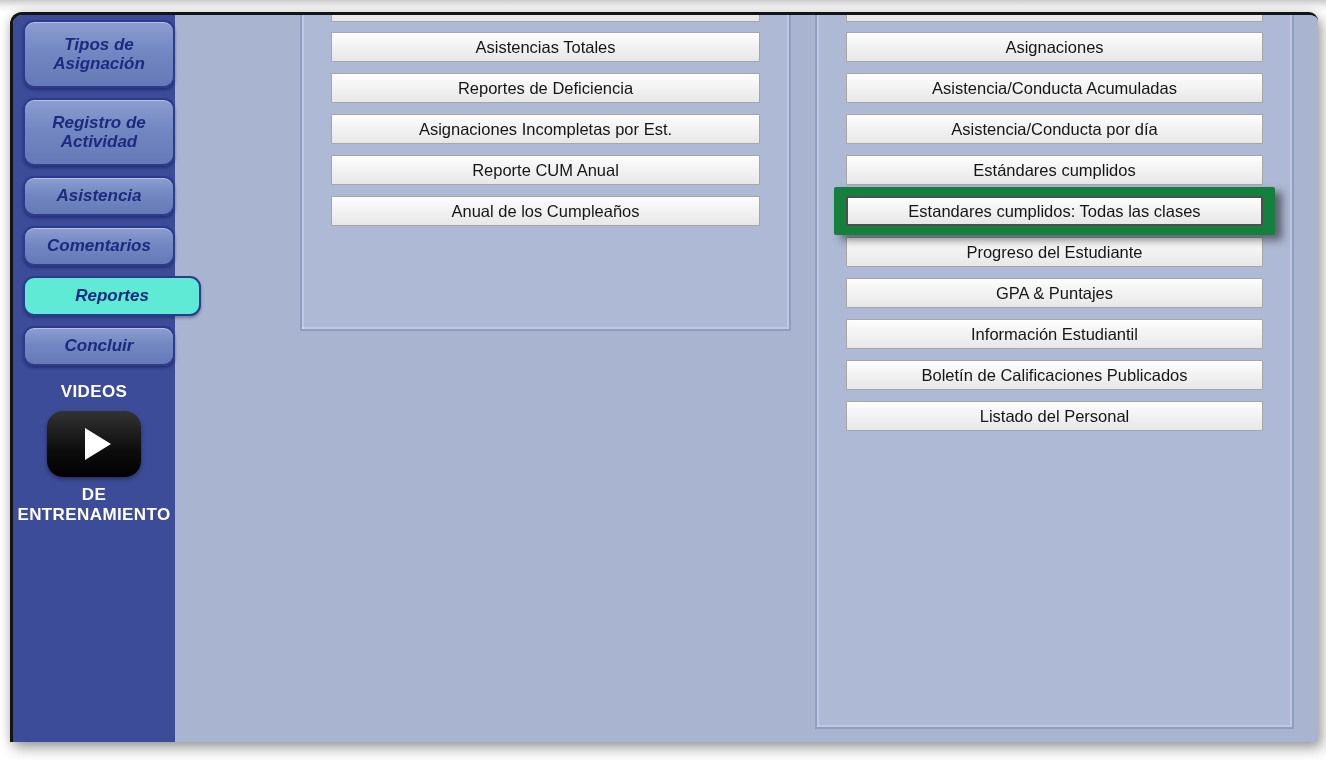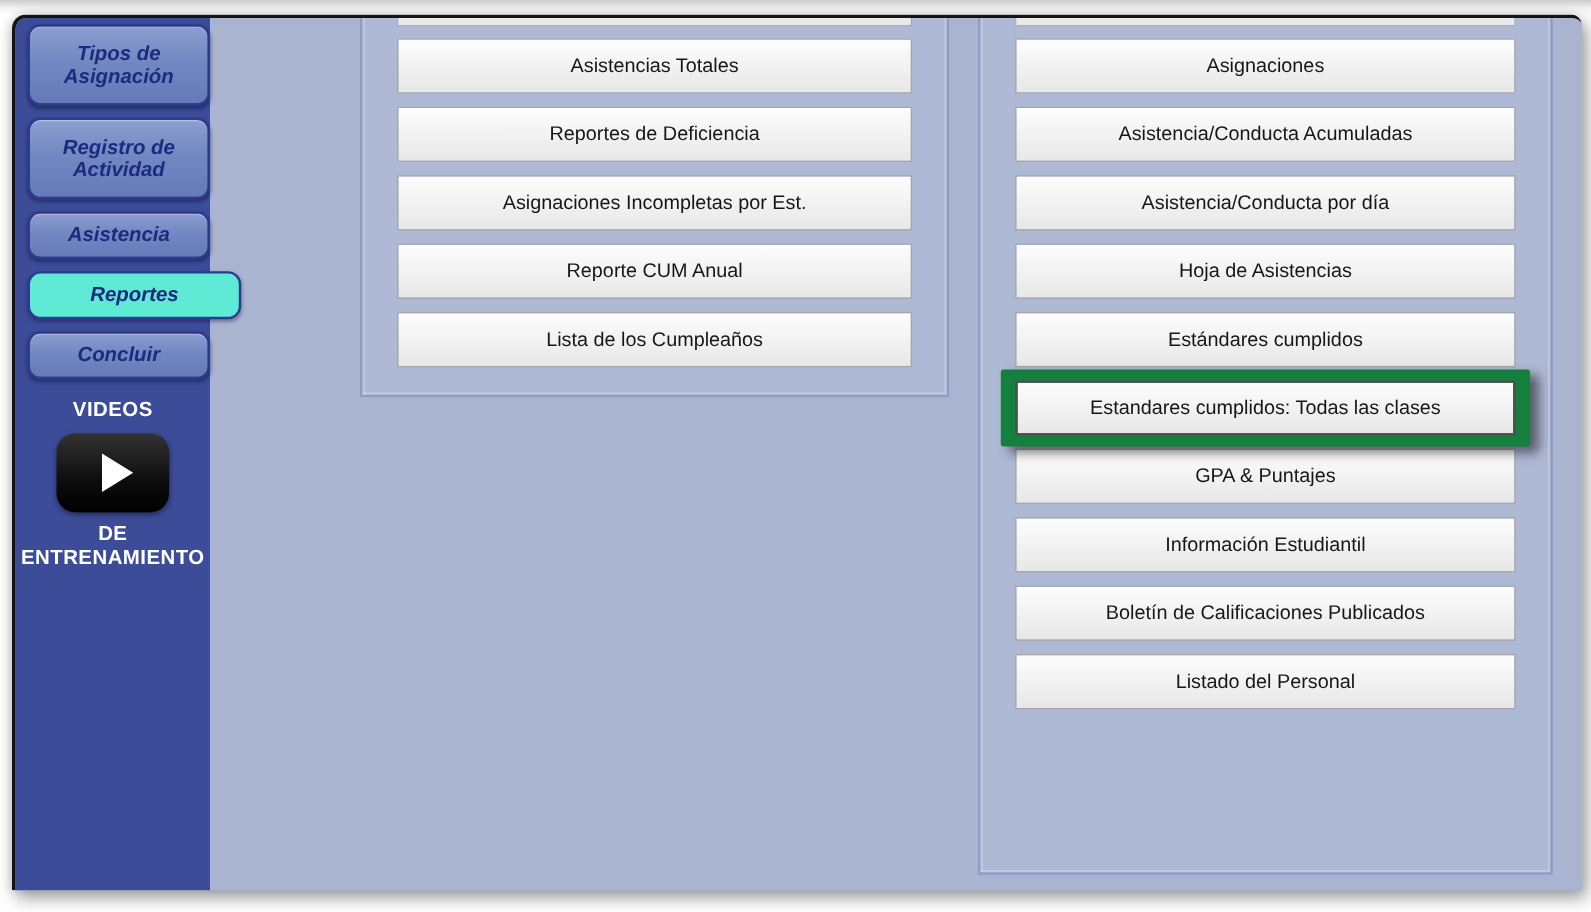--- a/index.html
+++ b/index.html
@@ -108,21 +108,21 @@
     position: absolute;
     background: #aeb9d5;
     border: 2px solid #8f9dc3;
     box-sizing: border-box;
     padding: 0 29px;
     box-shadow: inset 2px 2px 0 rgba(255,255,255,0.22), inset -2px -2px 0 rgba(255,255,255,0.22);
   }
   .panel-left  { left: 125px; top: -30px; width: 491px; height: 346px; }
   .panel-right { left: 640px; top: -30px; width: 479px; height: 744px; }
   .rbtn {
-    height: 46px;
+    height: 30px;
     margin-bottom: 11px;
     box-sizing: border-box;
     background: linear-gradient(180deg, #fdfdfd 0%, #f2f2f2 50%, #e7e7e7 100%);
     border: 1px solid #a6a6a6;
     border-radius: 1px;
     display: flex;
     align-items: center;
     justify-content: center;
     font-size: 16.5px;
     color: #161616;
@@ -151,53 +151,54 @@
 <body>
 
 <div class="page-top-shade"></div>
 
 <div class="window">
 
   <div class="sidebar">
     <div class="tab two-line">Tipos de Asignación</div>
     <div class="tab two-line">Registro de Actividad</div>
     <div class="tab">Asistencia</div>
+    <div class="tab">Comentarios</div>
     <div class="tab selected">Reportes</div>
     <div class="tab">Concluir</div>
 
     <div class="videos">
       <div class="vlabel">VIDEOS</div>
       <div class="play-button">
         <div class="play-triangle"></div>
       </div>
       <div class="vlabel">DE ENTRENAMIENTO</div>
     </div>
   </div>
 
   <div class="content">
 
     <div class="panel panel-left">
       <div class="rbtn partial"></div>
       <div class="rbtn">Asistencias Totales</div>
       <div class="rbtn">Reportes de Deficiencia</div>
       <div class="rbtn">Asignaciones Incompletas por Est.</div>
       <div class="rbtn">Reporte CUM Anual</div>
-      <div class="rbtn">Lista de los Cumpleaños</div>
+      <div class="rbtn">Anual de los Cumpleaños</div>
     </div>
 
     <div class="panel panel-right">
       <div class="rbtn partial"></div>
       <div class="rbtn">Asignaciones</div>
       <div class="rbtn">Asistencia/Conducta Acumuladas</div>
       <div class="rbtn">Asistencia/Conducta por día</div>
-      <div class="rbtn">Hoja de Asistencias</div>
       <div class="rbtn">Estándares cumplidos</div>
       <div class="hl">
         <div class="rbtn">Estandares cumplidos: Todas las clases</div>
       </div>
+      <div class="rbtn">Progreso del Estudiante</div>
       <div class="rbtn">GPA &amp; Puntajes</div>
       <div class="rbtn">Información Estudiantil</div>
       <div class="rbtn">Boletín de Calificaciones Publicados</div>
       <div class="rbtn">Listado del Personal</div>
     </div>
 
   </div>
 </div>
 
 </body></html>

